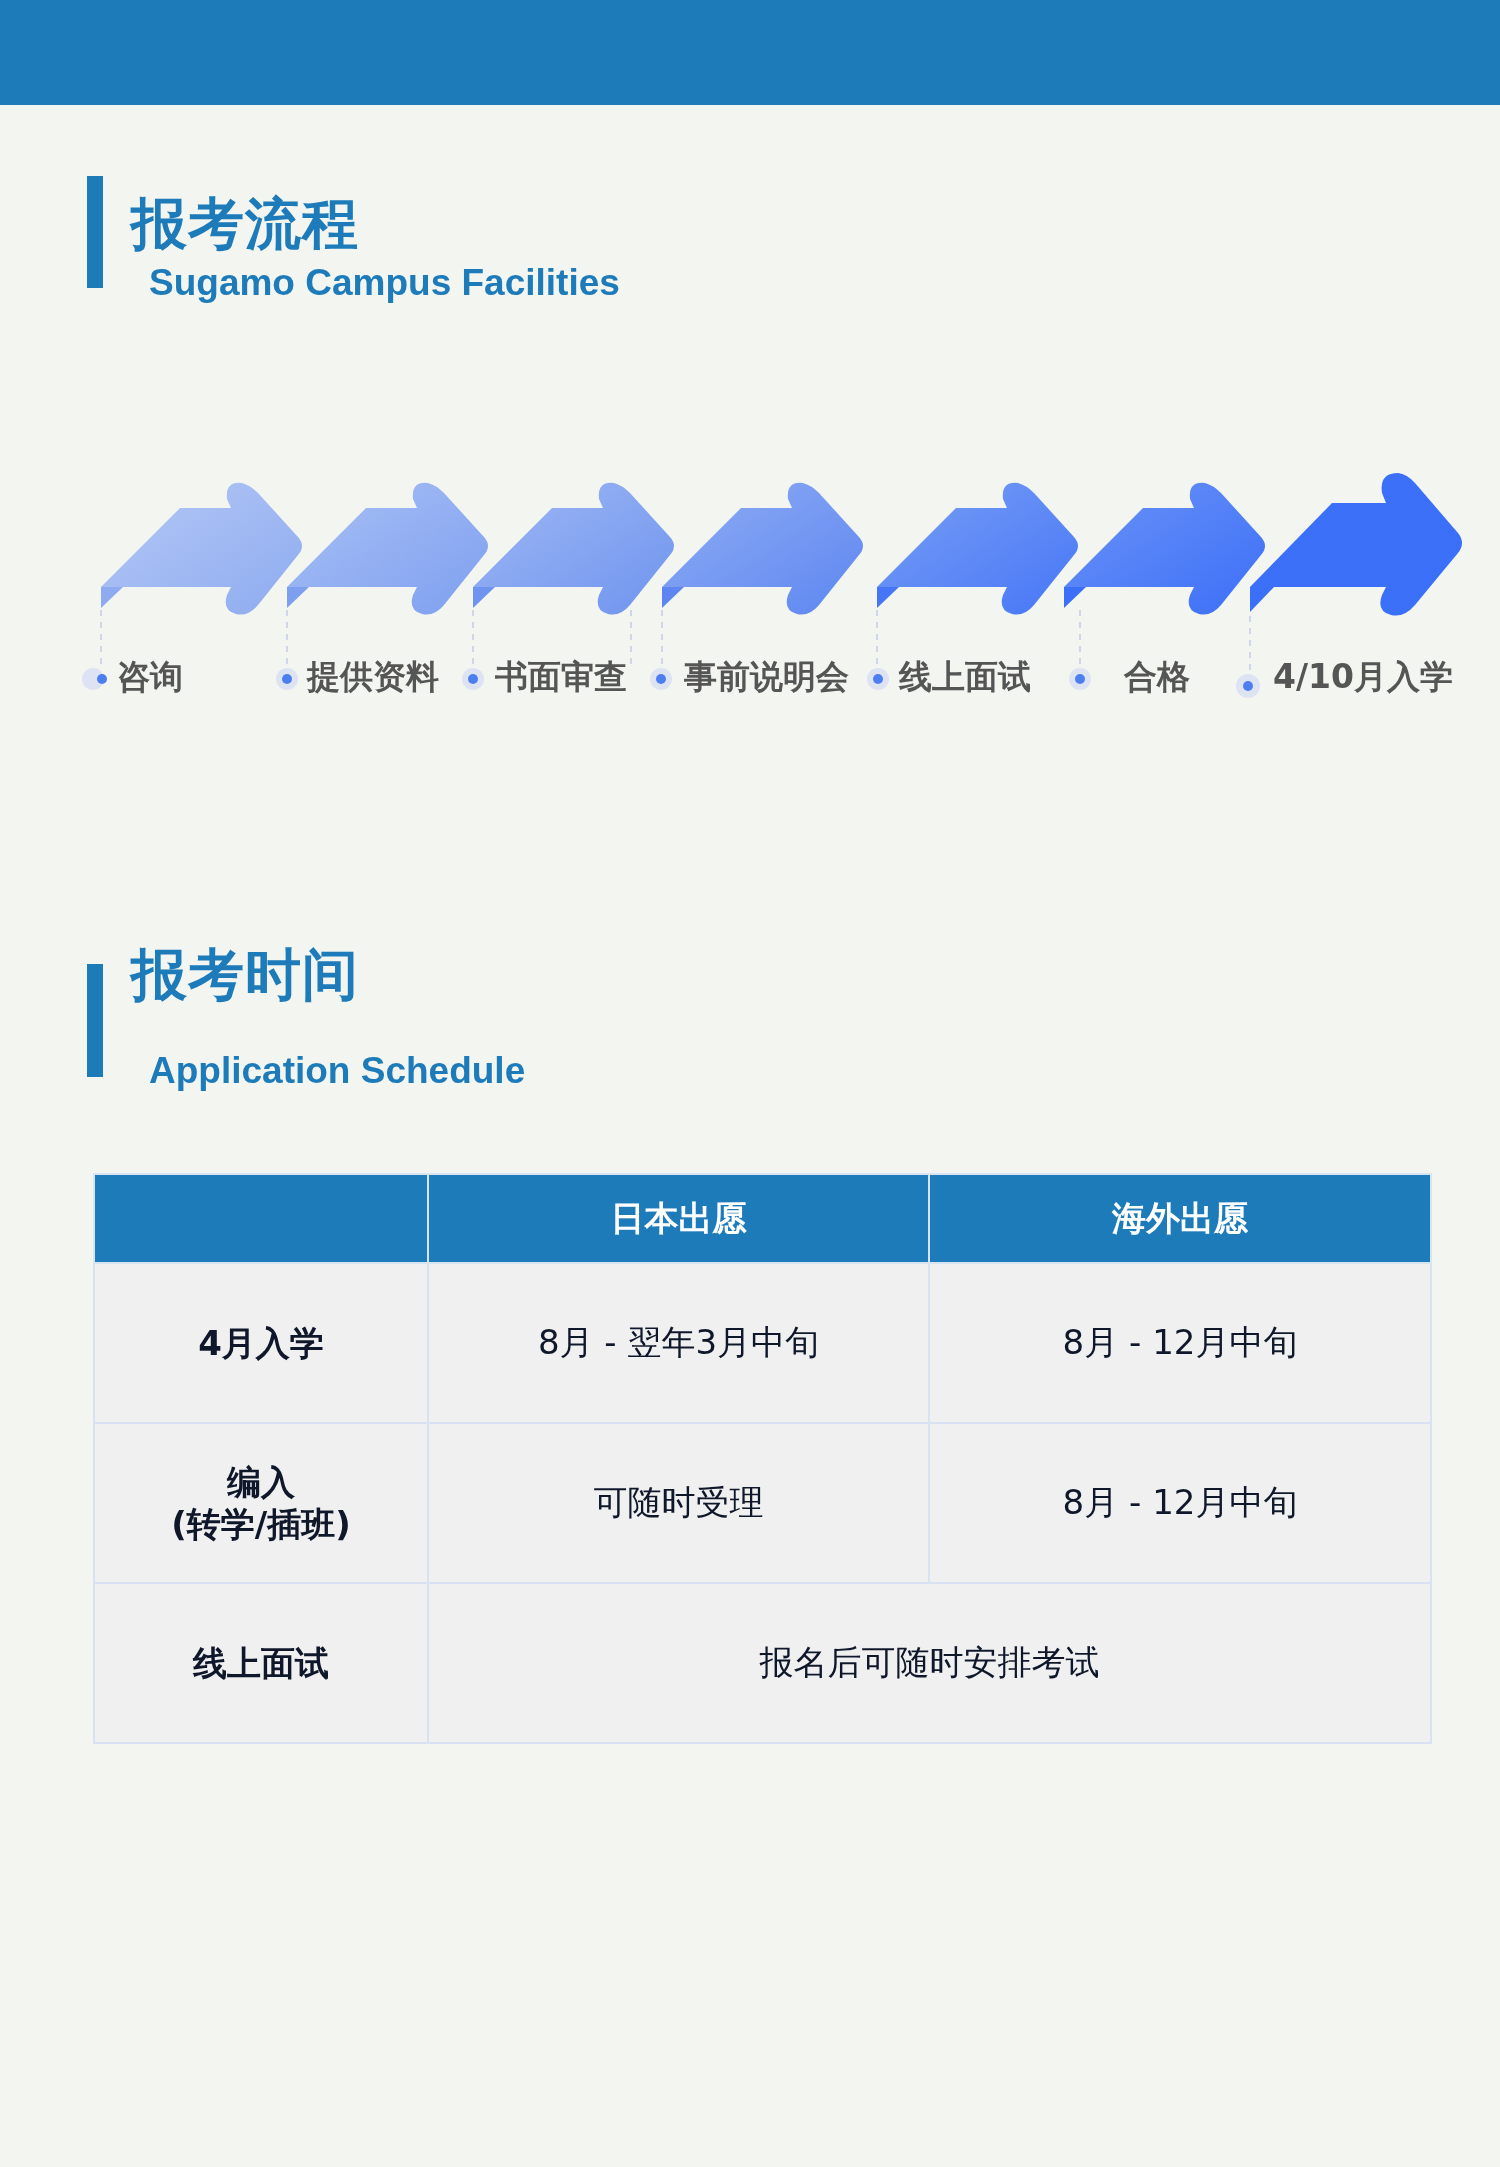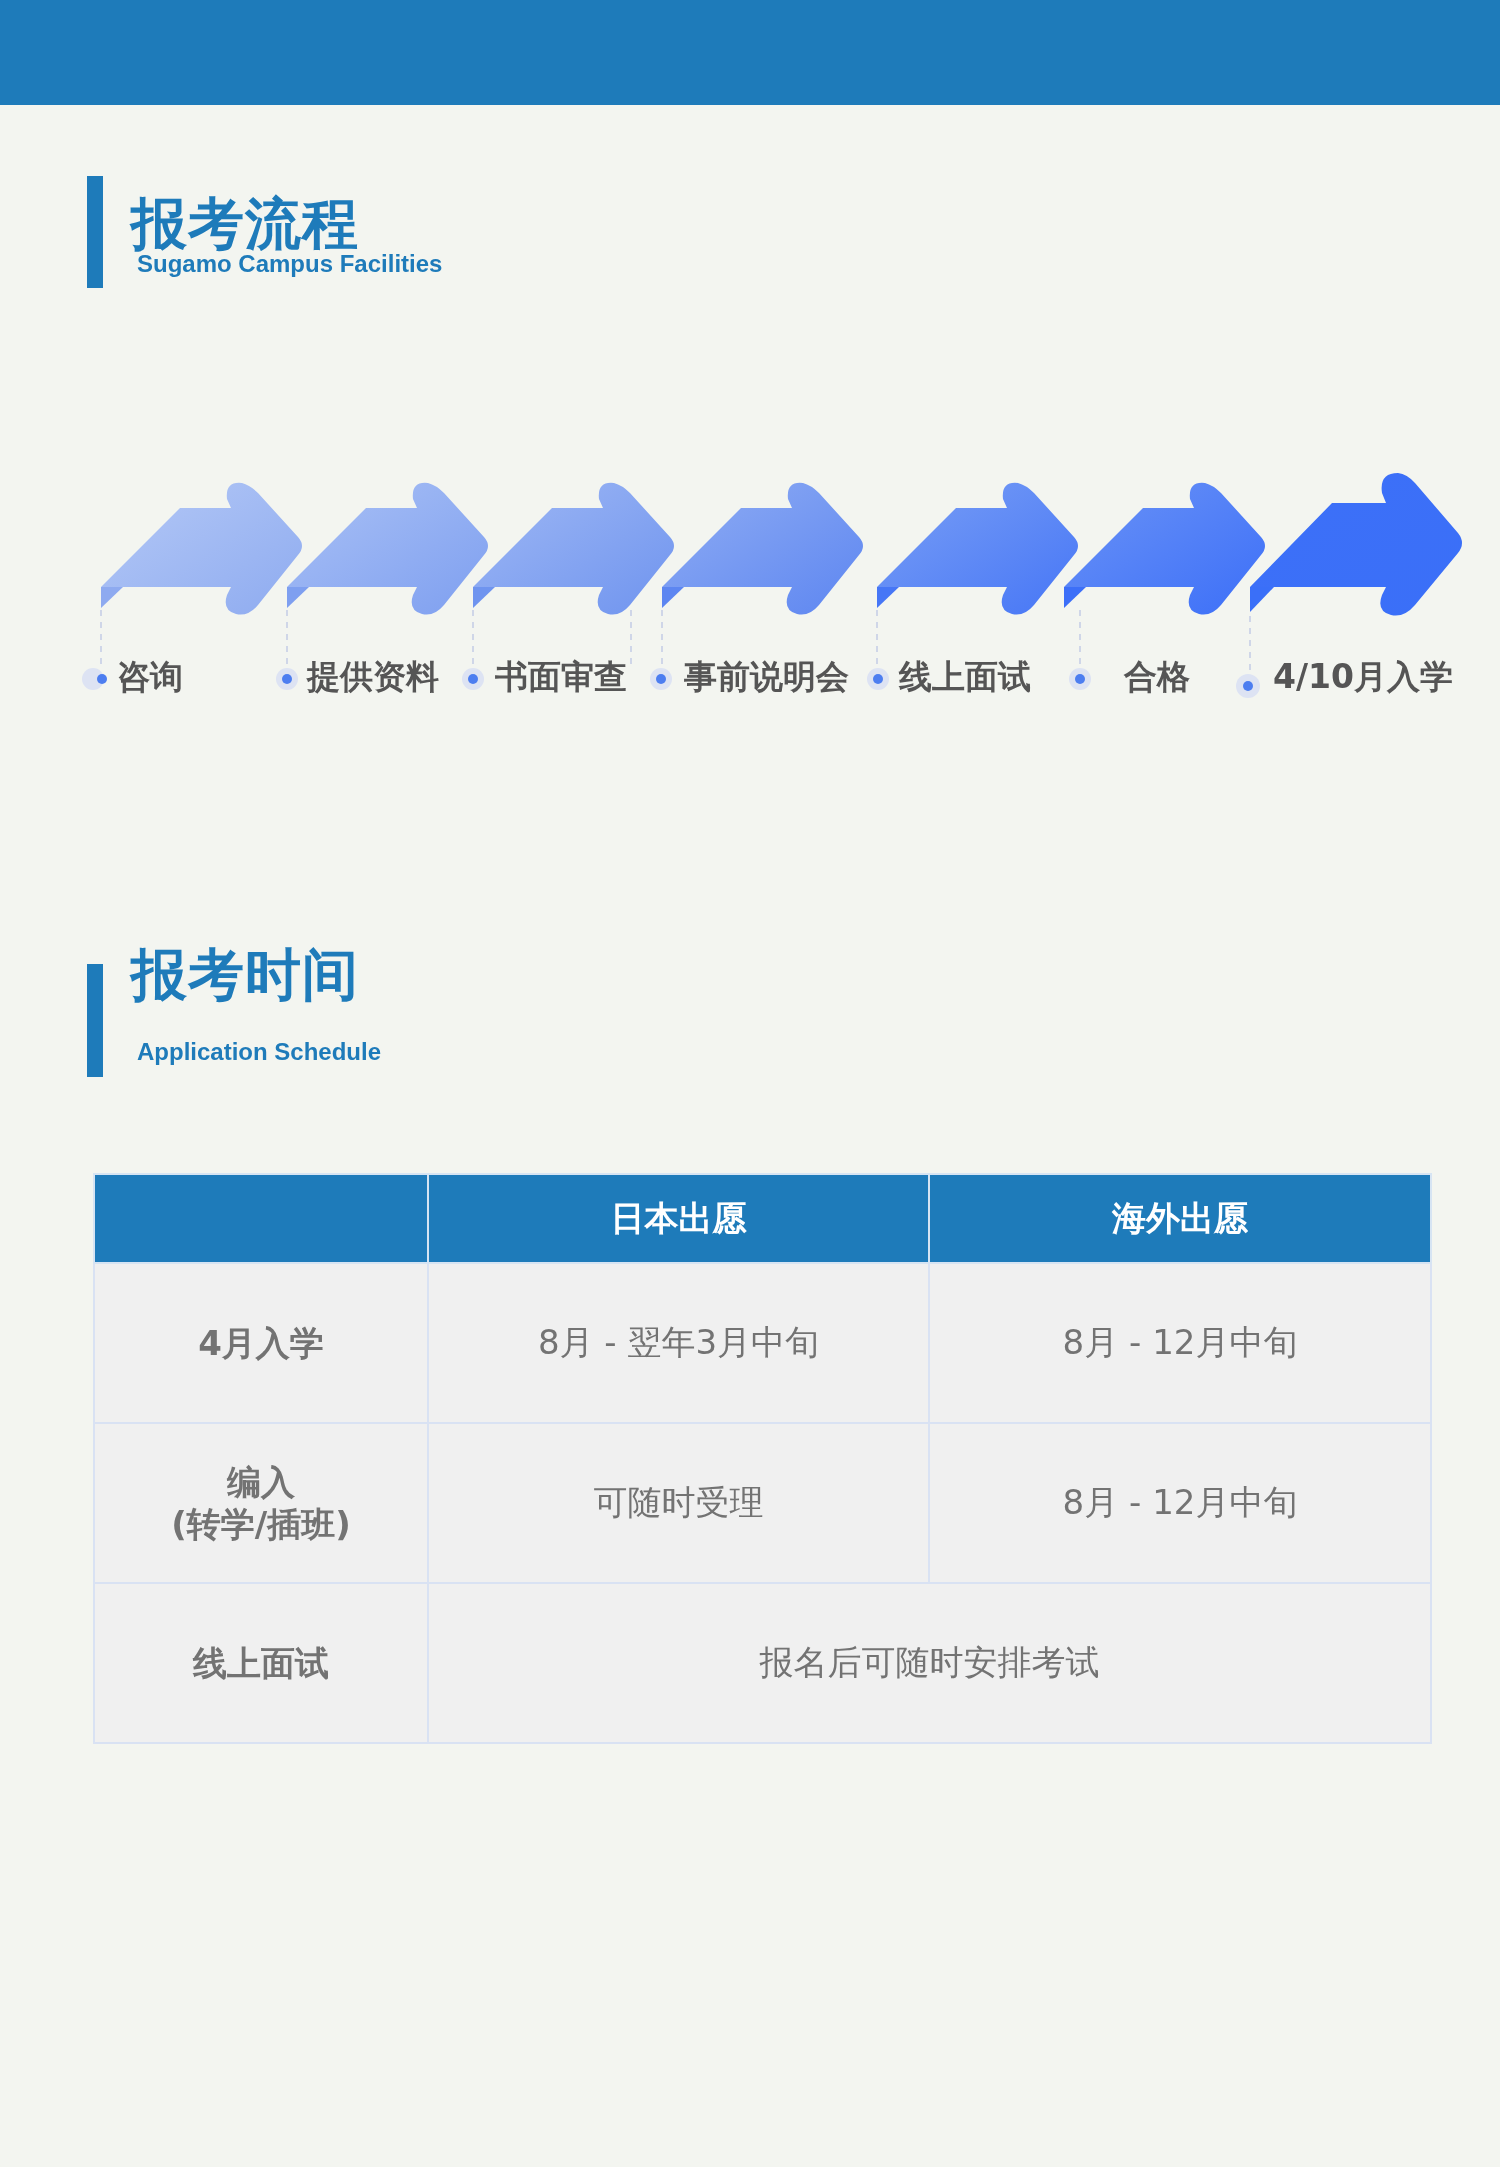--- a/index.html
+++ b/index.html
@@ -8,44 +8,44 @@
     background: #f3f5f0;
     font-family: "DejaVu Sans", "Liberation Sans", sans-serif;
   }
   .top-bar { position: absolute; left: 0; top: 0; width: 1500px; height: 105px; background: #1e7bba; }
   .sec-accent { position: absolute; left: 87px; width: 16px; background: #1e7bba; }
   .sec-title {
     position: absolute; left: 131px; margin: 0;
     font-size: 56px; font-weight: bold; color: #1e7bba; line-height: 1; letter-spacing: 1px;
   }
   .sec-sub {
-    position: absolute; left: 133px; margin: 4px;
+    position: absolute; left: 133px; margin: 16px;
     font-family: "Liberation Sans", sans-serif;
-    font-size: 24px; font-weight: bold; color: #1e7bba; line-height: 1;
+    font-size: 37px; font-weight: bold; color: #1e7bba; line-height: 1;
   }
   .flow { position: absolute; left: 0; top: 0; width: 1500px; height: 760px; margin-left: 35px; }
   .flow svg { position: absolute; left: 0; top: 0; }
   .step-label {
     position: absolute; top: 660px; margin: 0; white-space: nowrap;
     font-size: 33px; font-weight: bold; color: #555555; line-height: 1;
   }
   table.sched {
     position: absolute; left: 93px; top: 1173px; width: 1337px;
     border-collapse: collapse; table-layout: fixed;
     font-family: "DejaVu Sans", "Liberation Sans", sans-serif;
     border-radius: 17px;
   }
   table.sched th, table.sched td {
     border: 2px solid #d9e2f3; text-align: center; vertical-align: middle; padding: 0;
   }
   table.sched thead th {
     height: 87px; background: #1e7bba; color: #ffffff;
     font-size: 34px; font-weight: bold; border-color: #d6e4f3;
   }
-  table.sched tbody td { height: 158px; background: #f0f0f0; color: #737373; font-size: 34px; }
+  table.sched tbody td { height: 158px; background: #f0f0f0; color: #0f172a; font-size: 34px; }
   table.sched tbody td.row-head { font-weight: bold; line-height: 1.25; }
 </style>
 </head>
 <body>
 
 <div class="top-bar"></div>
 
 <div class="sec-accent" style="top:176px;height:112px;"></div>
 <h1 class="sec-title" style="top:196px;">报考流程</h1>
 <p class="sec-sub" style="top:248px;">Sugamo Campus Facilities</p>

